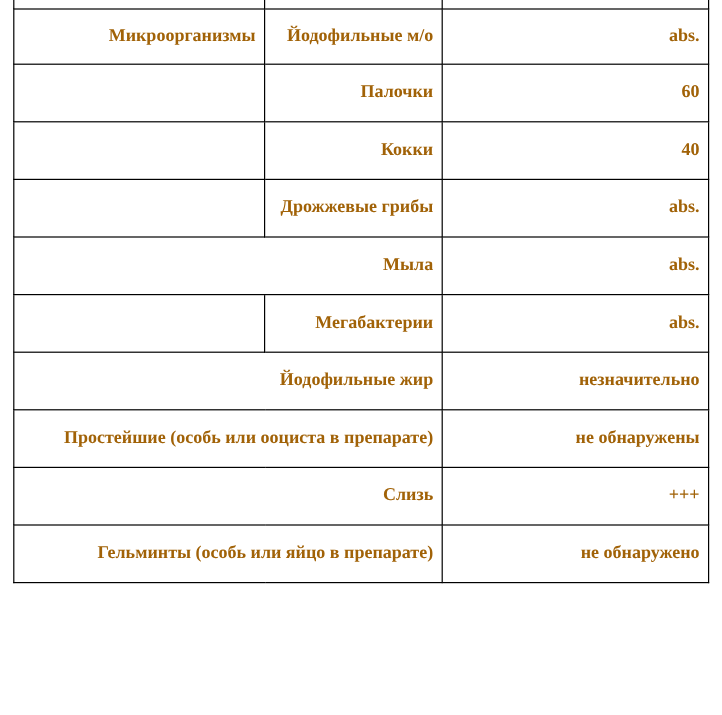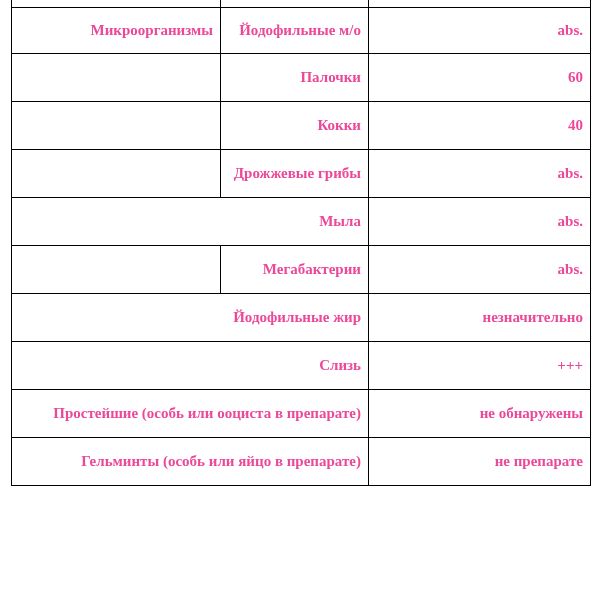--- a/index.html
+++ b/index.html
@@ -8,21 +8,21 @@
       background: #ffffff;
     }
     .page {
       position: relative;
       width: 602px;
       height: 596px;
       background: #ffffff;
       overflow: hidden;
       font-family: "Liberation Serif", serif;
       font-weight: bold;
-      color: #ec4899;
+      color: #a16207;
     }
     table.results {
       position: absolute;
       left: 11px;
       top: 0;
       width: 579px;
       border-collapse: collapse;
       table-layout: fixed;
     }
     table.results td {
@@ -102,29 +102,29 @@
       <td class="value-cell">abs.</td>
     </tr>
 
     <tr class="row-std">
       <td class="param-cell" colspan="2">Йодофильные жир</td>
       <td class="value-cell">незначительно</td>
     </tr>
 
 
     <tr class="row-std">
+      <td class="param-cell" colspan="2">Простейшие (особь или ооциста в препарате)</td>
+      <td class="value-cell">не обнаружены</td>
+    </tr>
+
+    <tr class="row-std">
       <td class="param-cell" colspan="2">Слизь</td>
       <td class="value-cell">+++</td>
     </tr>
 
     <tr class="row-std">
-      <td class="param-cell" colspan="2">Простейшие (особь или ооциста в препарате)</td>
-      <td class="value-cell">не обнаружены</td>
-    </tr>
-
-    <tr class="row-std">
       <td class="param-cell" colspan="2">Гельминты (особь или яйцо в препарате)</td>
-      <td class="value-cell">не препарате</td>
+      <td class="value-cell">не обнаружено</td>
     </tr>
 
   </tbody>
     </table>
 </div>
 
 </body></html>

